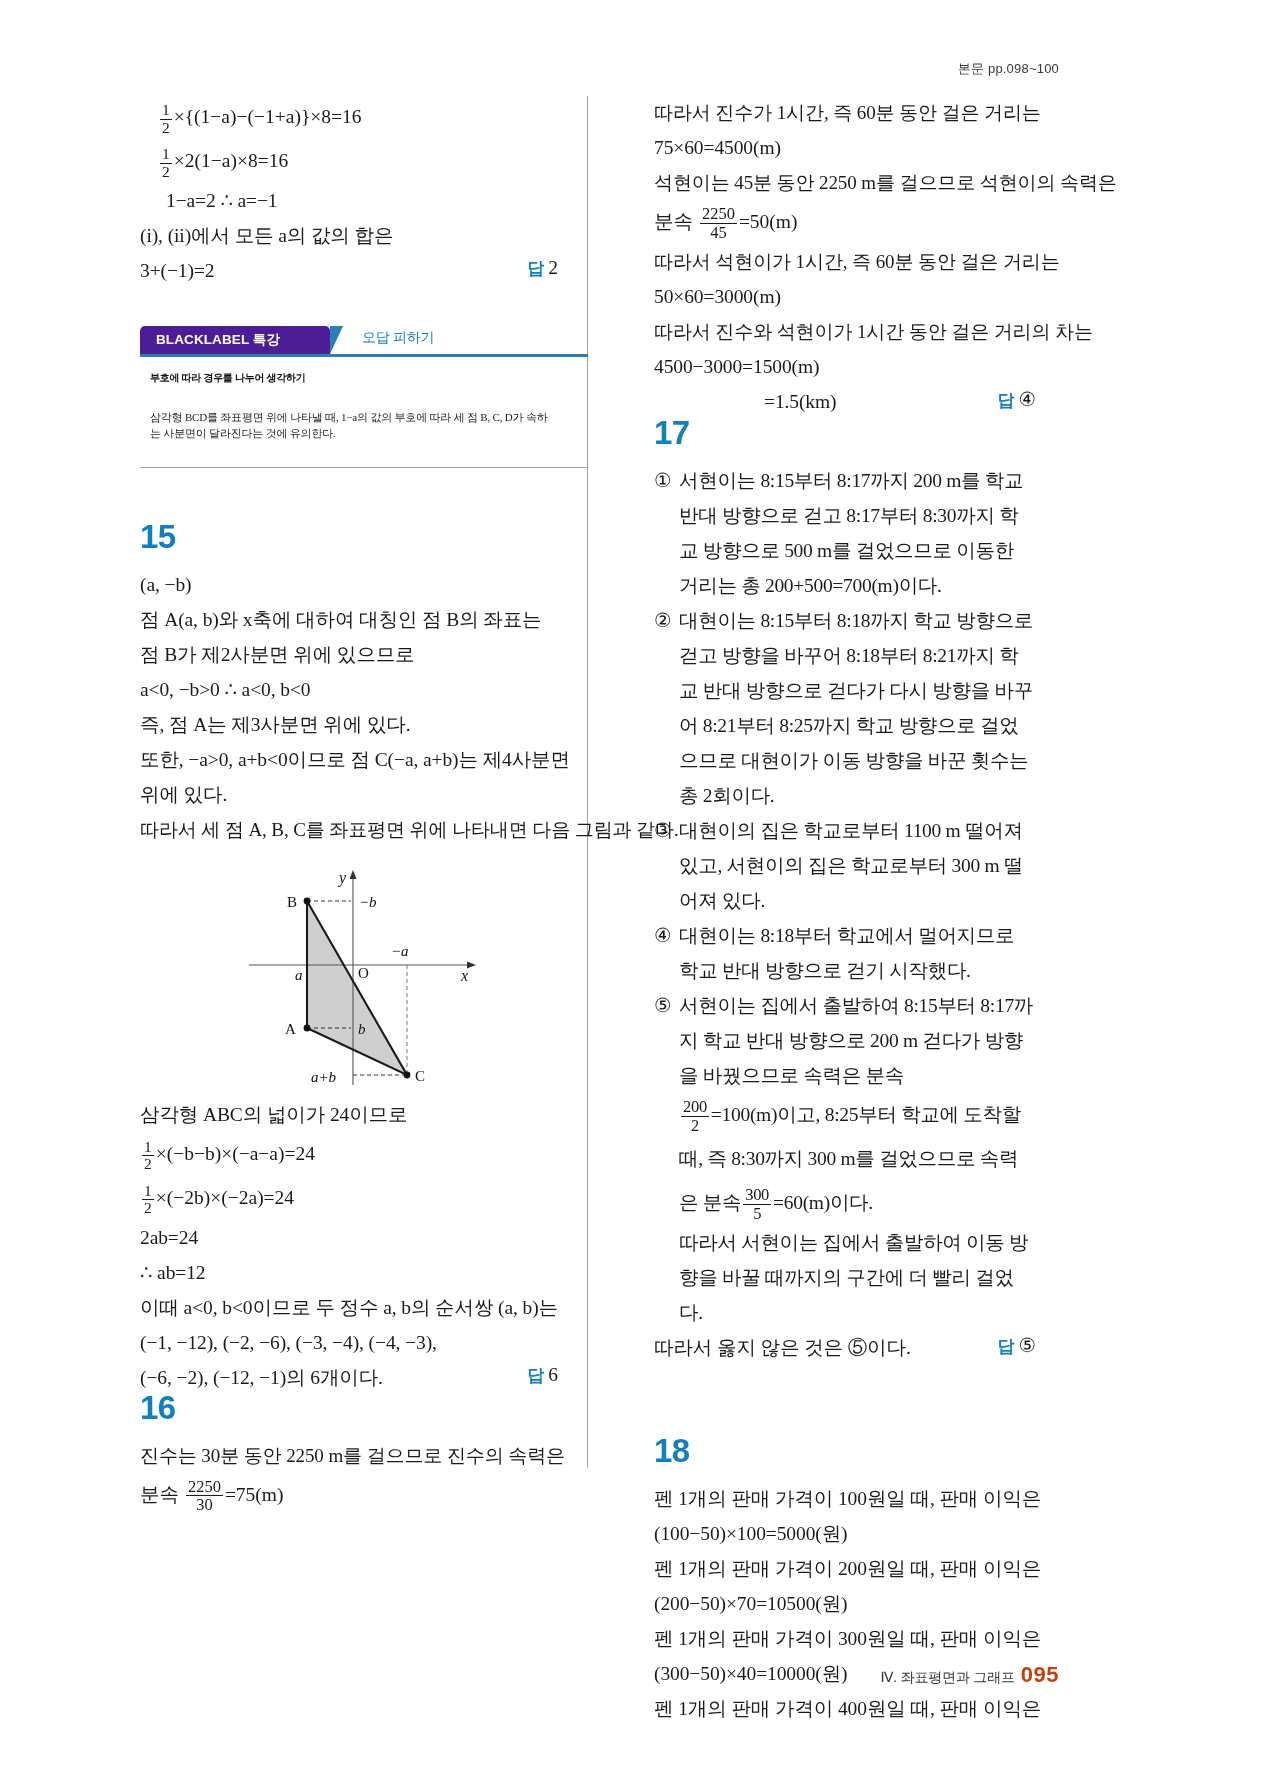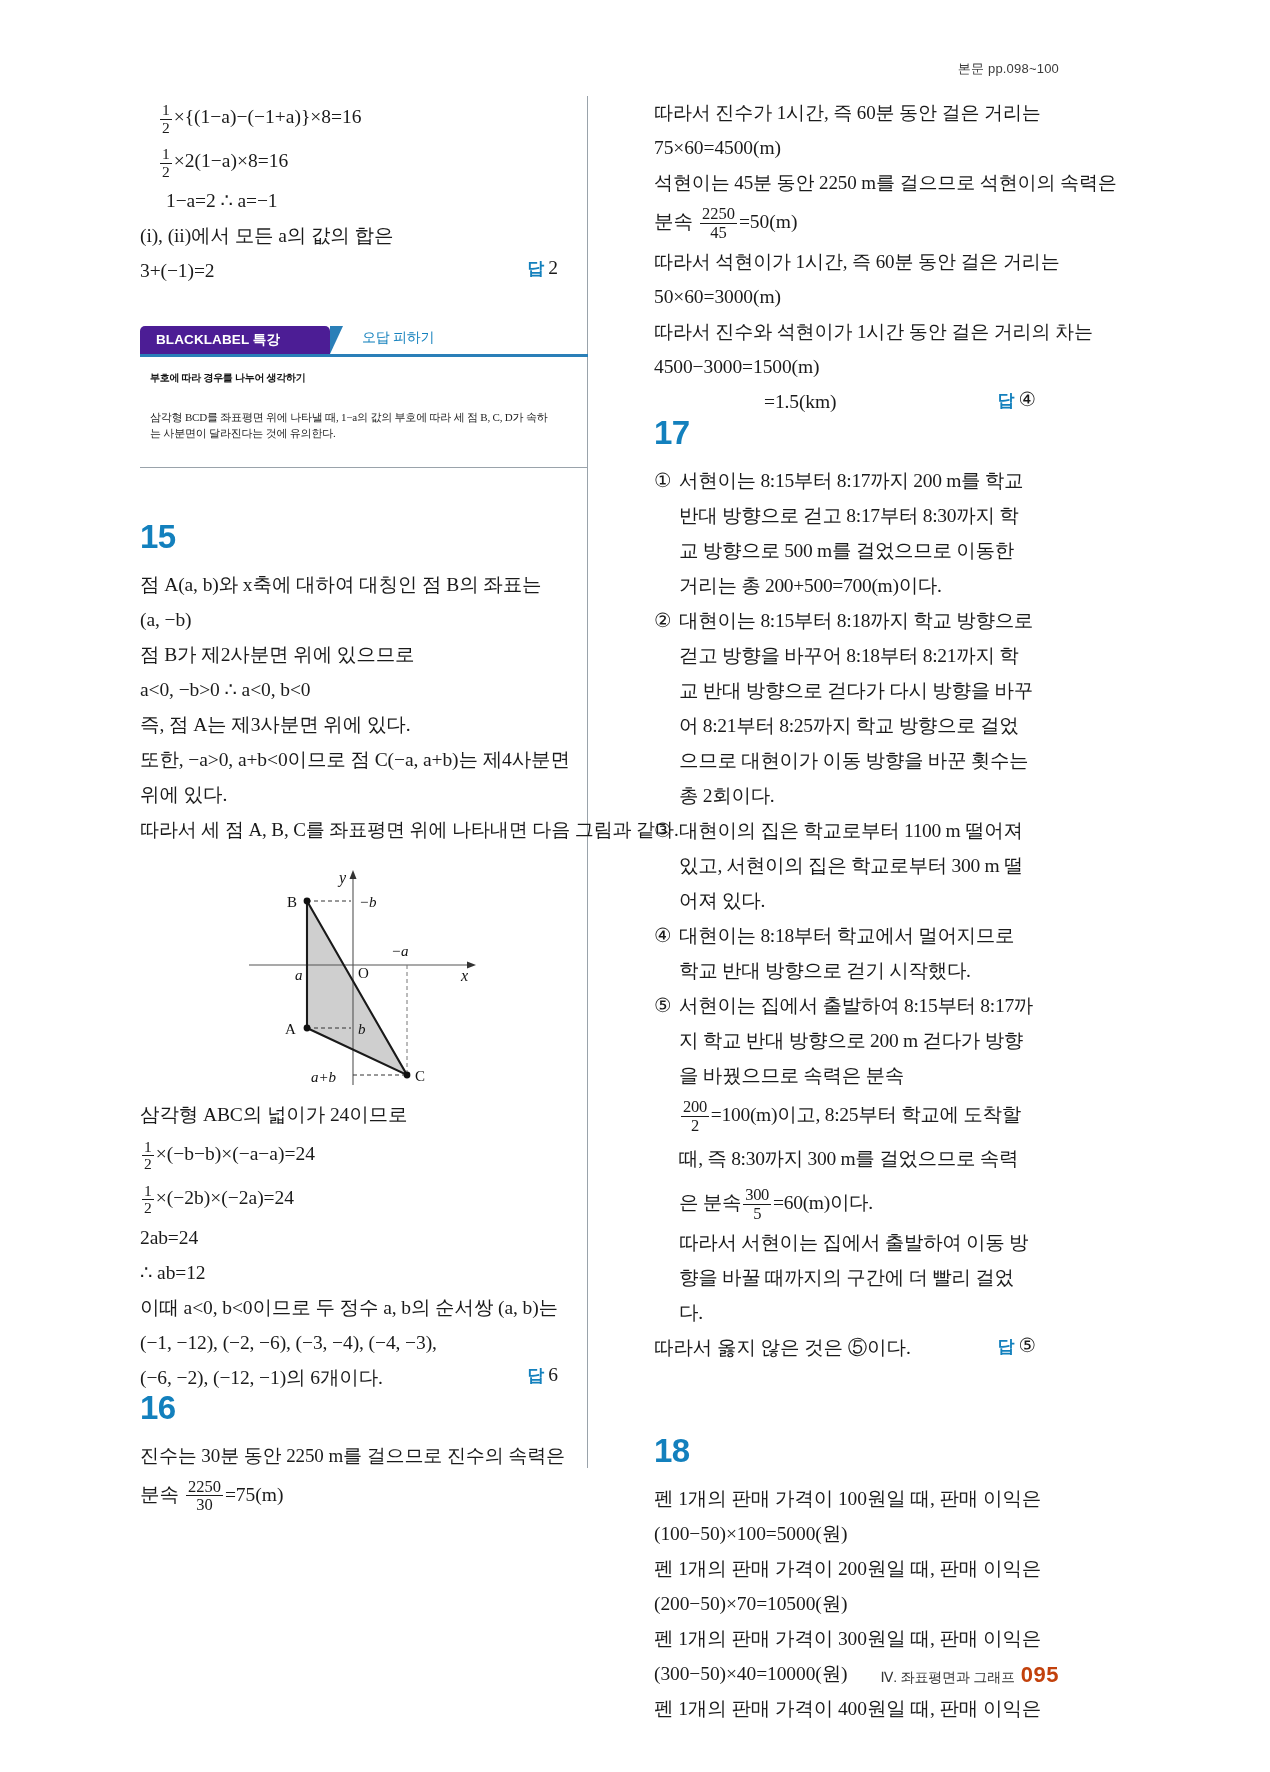--- a/index.html
+++ b/index.html
@@ -252,22 +252,22 @@
         <div class="bl-rule"></div>
         <div class="bl-body">
           <div class="bl-h">부호에 따라 경우를 나누어 생각하기</div>
           <div class="bl-p">삼각형 BCD를 좌표평면 위에 나타낼 때, 1−a의 값의 부호에 따라 세 점 B, C, D가 속하는 사분면이 달라진다는 것에 유의한다.</div>
         </div>
         <div class="bl-bottomrule"></div>
       </div>
 
       <div style="margin-top:52px">
         <div class="qnum">15</div>
+        <div class="line">(a, −b)</div>
         <div class="line">점 A(a, b)와 x축에 대하여 대칭인 점 B의 좌표는</div>
-        <div class="line">(a, −b)</div>
         <div class="line">점 B가 제2사분면 위에 있으므로</div>
         <div class="line">a&lt;0, −b&gt;0     ∴ a&lt;0, b&lt;0</div>
         <div class="line">즉, 점 A는 제3사분면 위에 있다.</div>
         <div class="line">또한, −a&gt;0, a+b&lt;0이므로 점 C(−a, a+b)는 제4사분면</div>
         <div class="line">위에 있다.</div>
         <div class="line" style="font-size:19px">따라서 세 점 A, B, C를 좌표평면 위에 나타내면 다음 그림과 같다.</div>
 
         <div class="figwrap">
           <svg width="250" height="240" viewBox="0 0 250 240">
 

